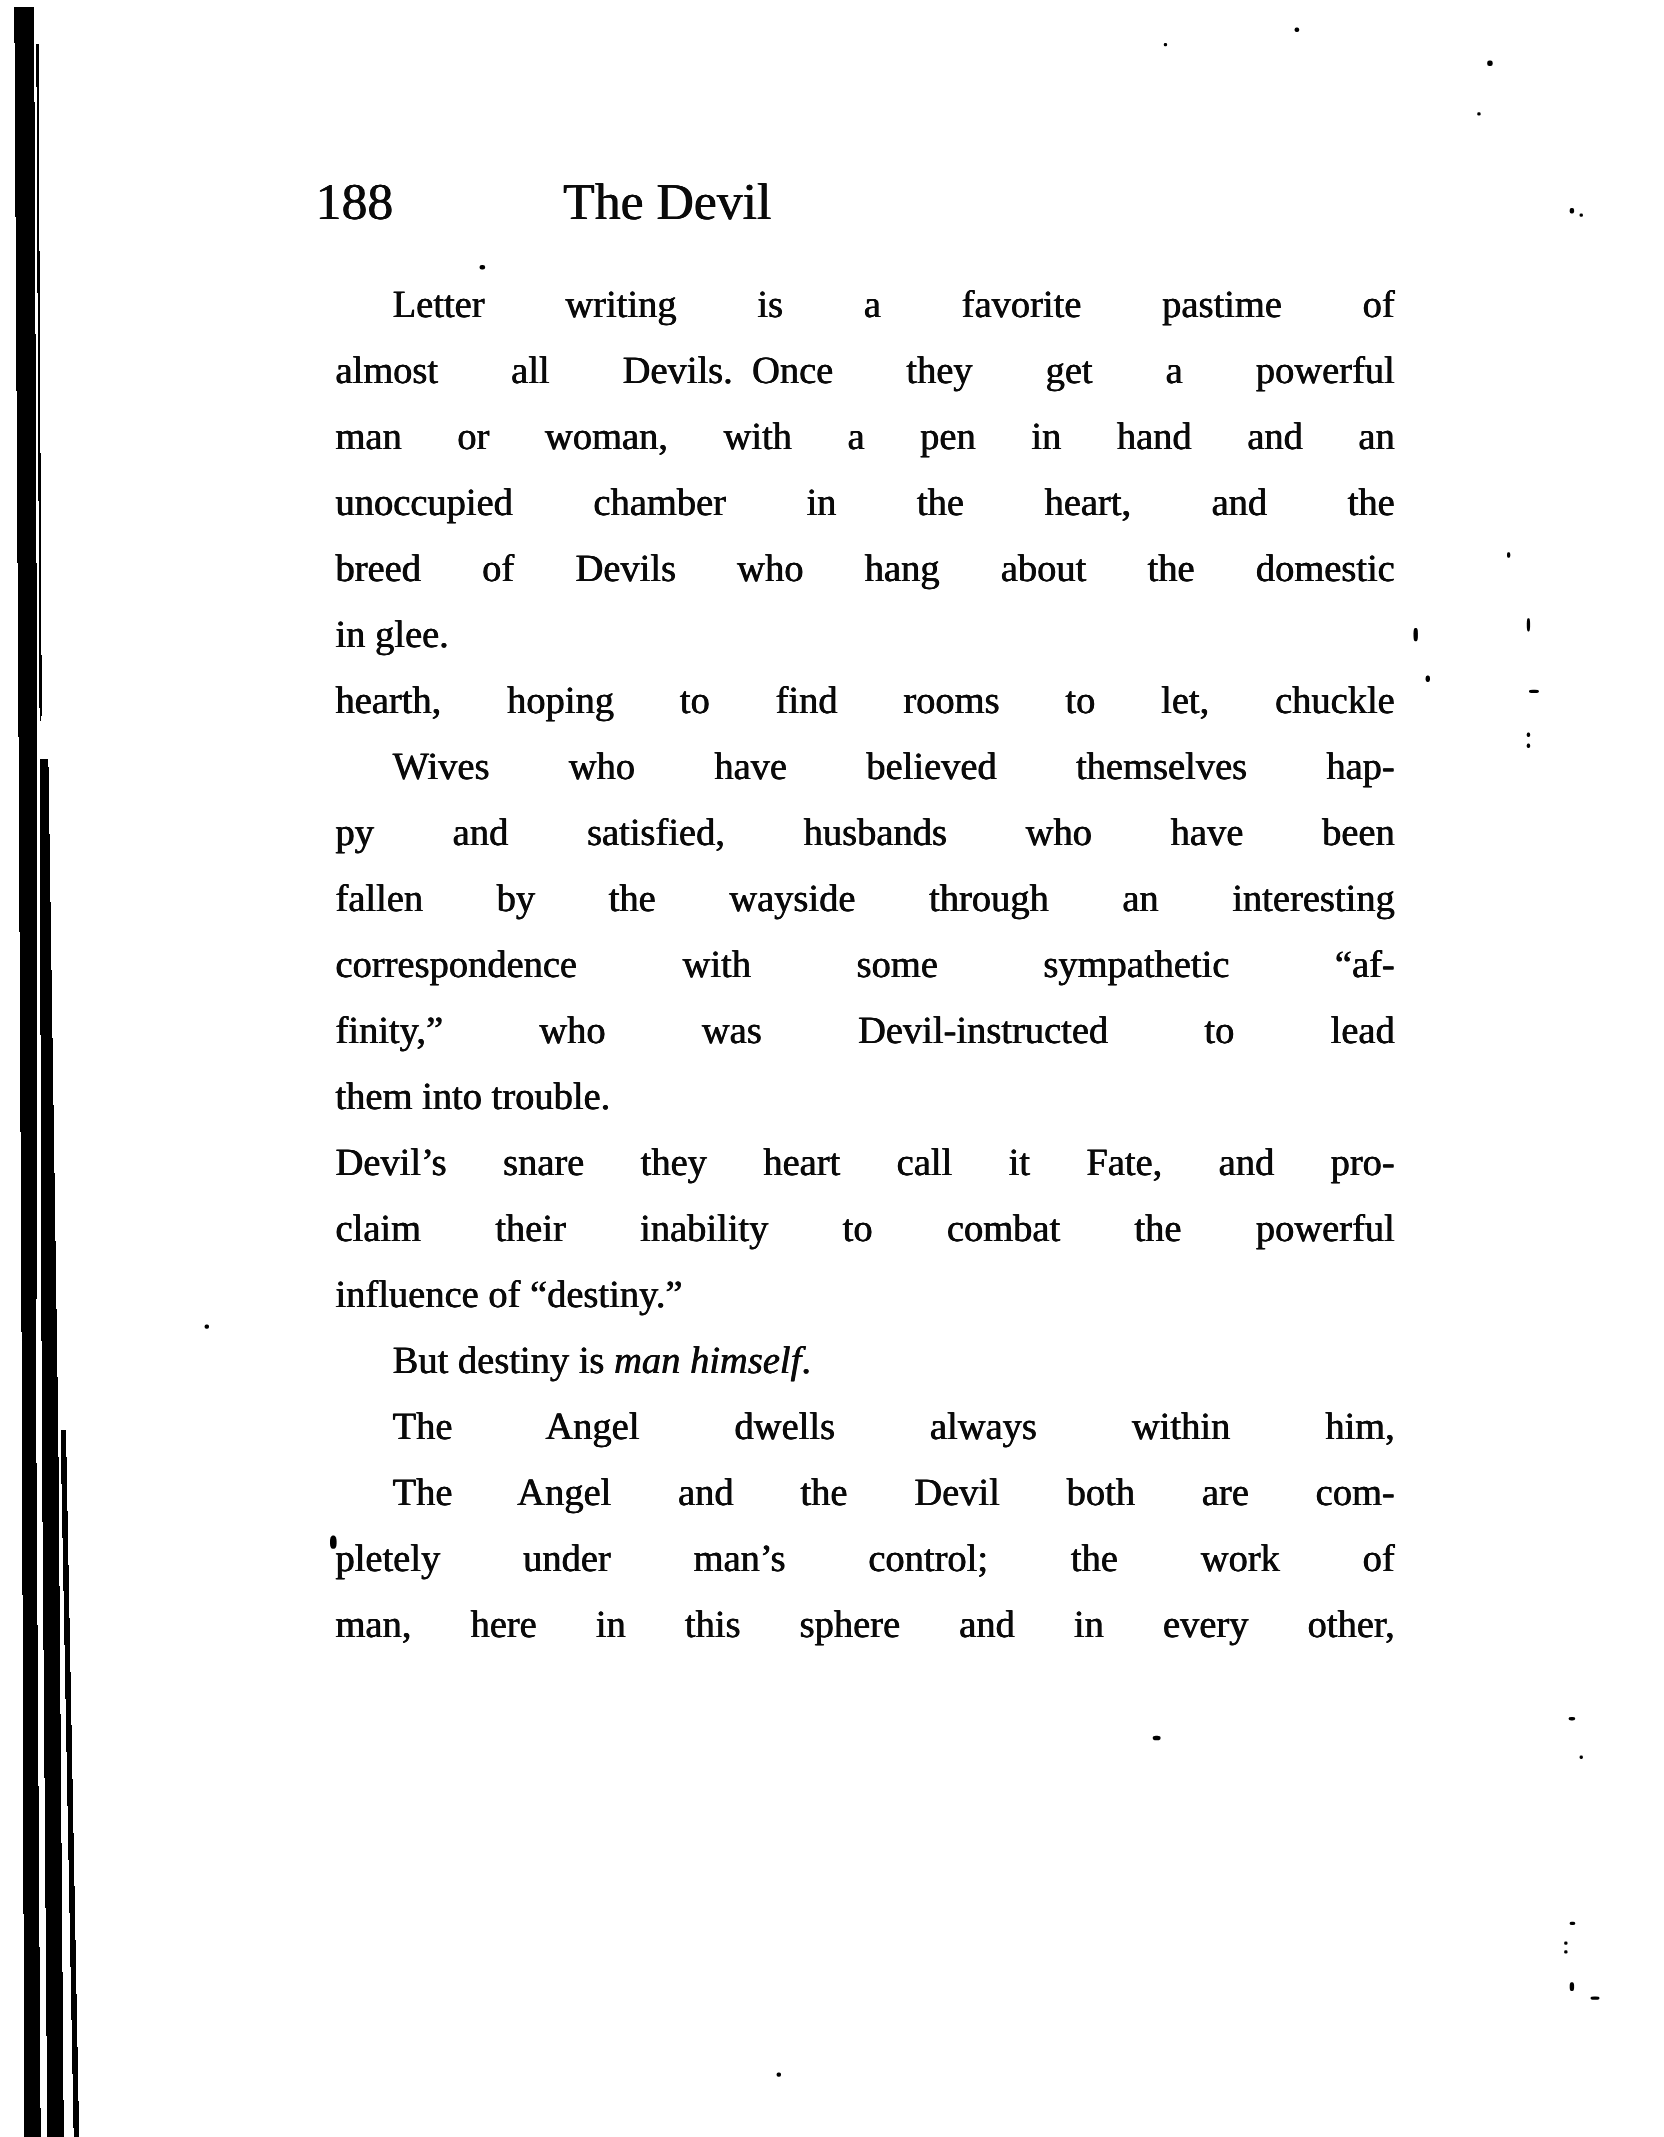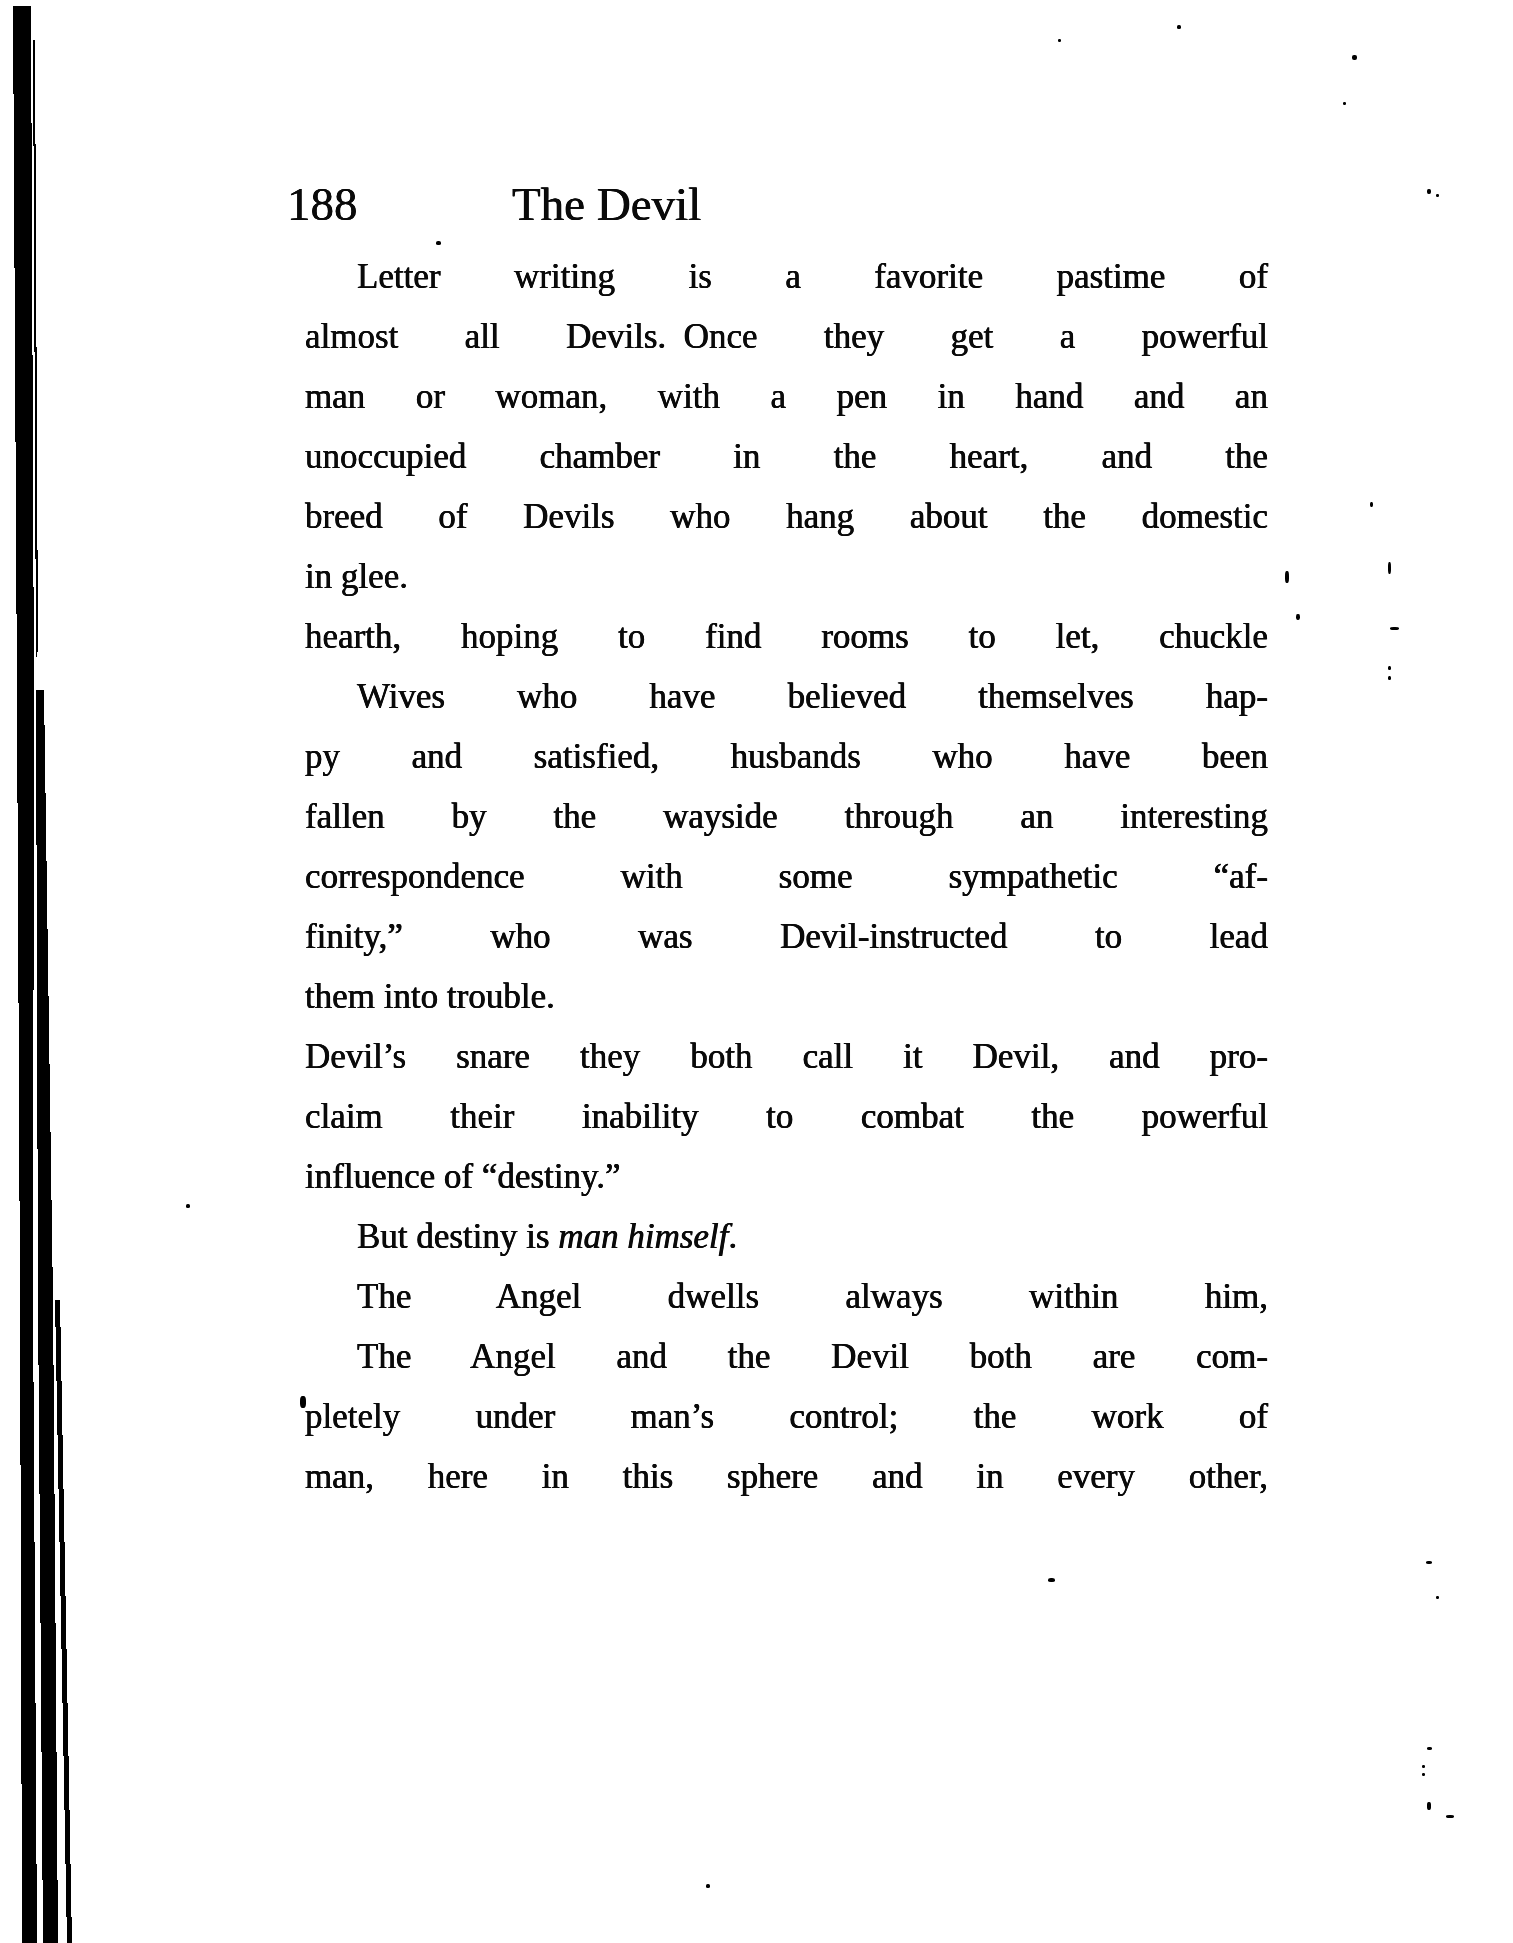--- a/index.html
+++ b/index.html
@@ -12,21 +12,21 @@
     color: #0a0a0a;
   }
   .page {
     position: absolute; inset: 0;
     background: #ffffff;
   }
   
   .binding-svg { position: absolute; left: 0; top: 0; }
 
   .page-header {
-    position: absolute; top: 174px; left: 0; width: 100%; height: 64px;
+    position: absolute; top: 154px; left: 0; width: 100%; height: 64px;
     font-size: 47px; line-height: 60px;
     text-shadow: 0.35px 0 0 currentColor, -0.35px 0 0 currentColor;
   }
   .page-number { position: absolute; left: 287px; top: 0; }
   .running-title { position: absolute; left: 512px; top: 0; }
 
   .body-text {
     position: absolute; left: 305px; top: 247px; width: 963px;
     font-size: 35px; line-height: 60px;
     text-shadow: 0.35px 0 0 currentColor, -0.35px 0 0 currentColor;
@@ -70,21 +70,21 @@
       <div class="line"><span>unoccupied chamber in the heart, and the</span></div>
       <div class="line"><span>breed of Devils who hang about the domestic</span></div>
       <div class="line last"><span>in glee.</span></div>
       <div class="line"><span>hearth, hoping to find rooms to let, chuckle</span></div>
       <div class="line indent"><span>Wives who have believed themselves hap-</span></div>
       <div class="line"><span>py and satisfied, husbands who have been</span></div>
       <div class="line"><span>fallen by the wayside through an interesting</span></div>
       <div class="line"><span>correspondence with some sympathetic “af-</span></div>
       <div class="line"><span>finity,” who was Devil-instructed to lead</span></div>
       <div class="line last"><span>them into trouble.</span></div>
-      <div class="line"><span>Devil’s snare they both call it Devil, and pro-</span></div>
+      <div class="line"><span>Devil’s snare they heart call it Fate, and pro-</span></div>
       <div class="line"><span>claim their inability to combat the powerful</span></div>
       <div class="line last"><span>influence of “destiny.”</span></div>
       <div class="line indent last"><span>But destiny is </span><i>man himself</i><span>.</span></div>
       <div class="line indent"><span>The Angel dwells always within him,</span></div>
       <div class="line indent"><span>The Angel and the Devil both are com-</span></div>
       <div class="line"><span>pletely under man’s control; the work of</span></div>
       <div class="line"><span>man, here in this sphere and in every other,</span></div>
     </div>
 
   <div id="specks">

